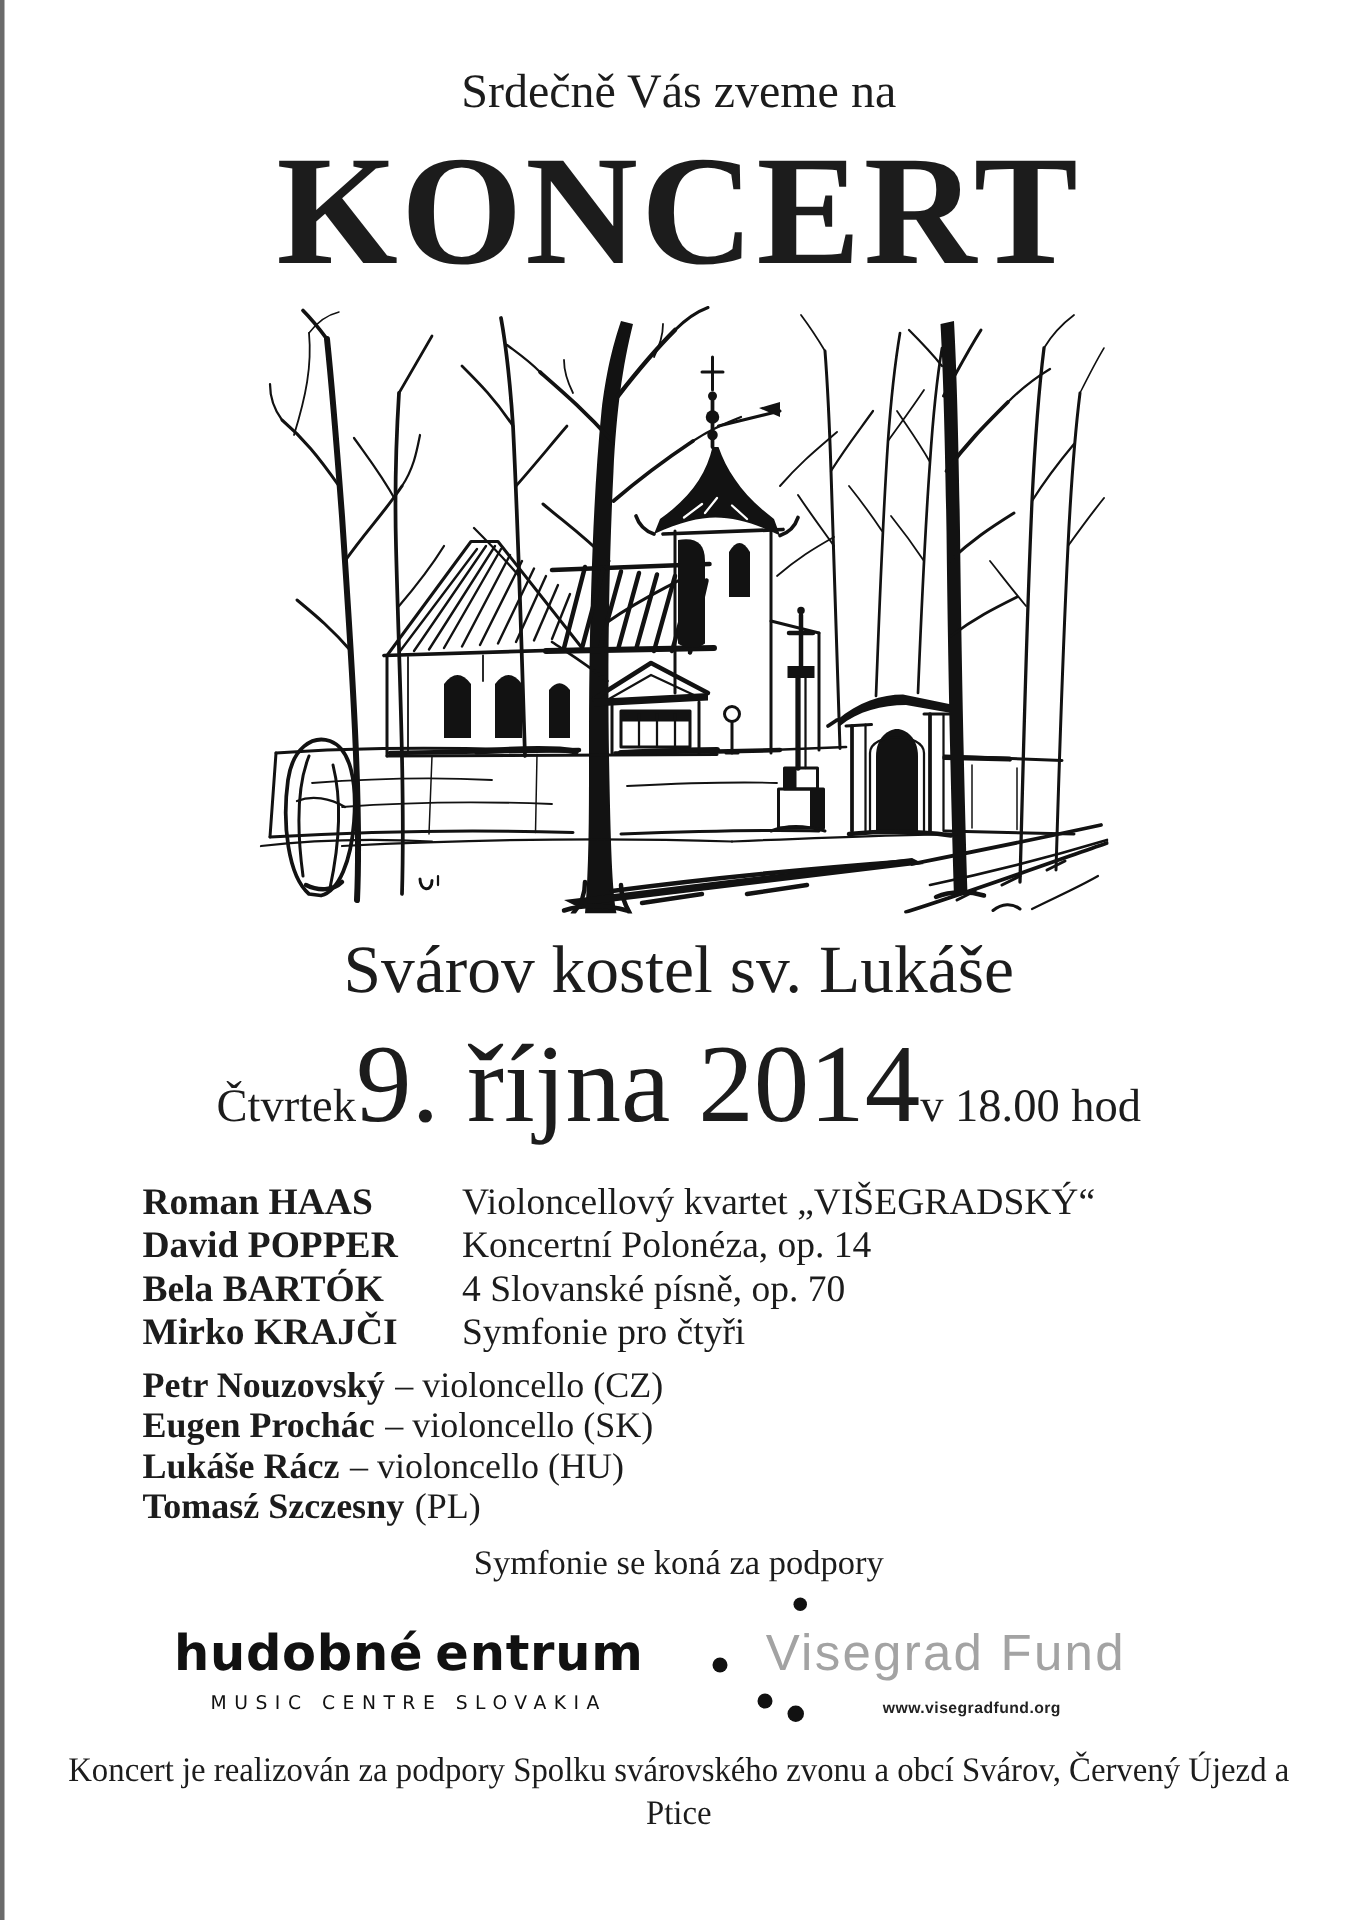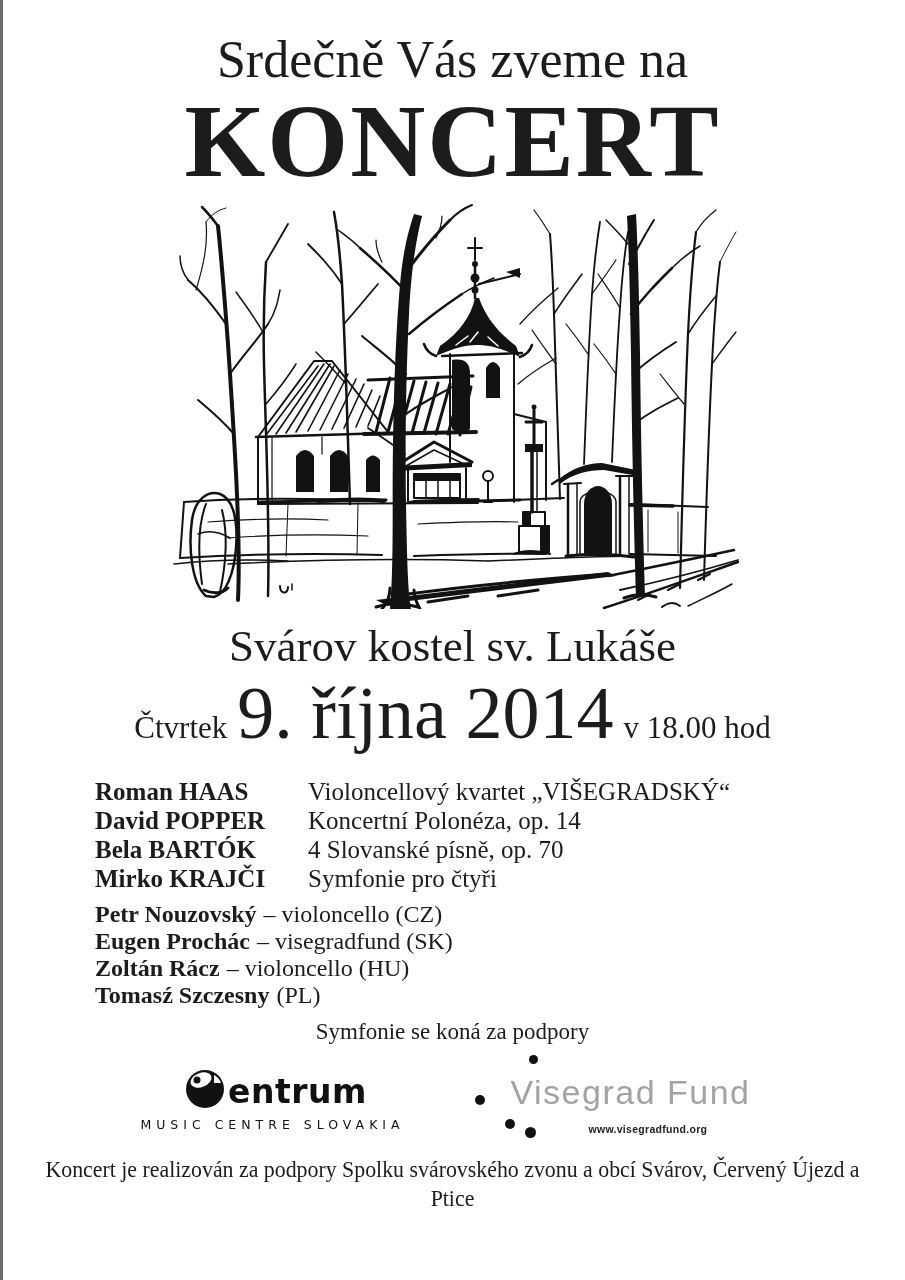--- a/index.html
+++ b/index.html
@@ -1,26 +1,26 @@
 <!DOCTYPE html>
 <html><head>
 <meta charset="utf-8">
 <style>
   html,body{margin:0;padding:0;background:#fff;}
   .poster{
     position:relative;width:905px;height:1280px;background:#fff;overflow:hidden;
     font-family:"Liberation Serif","DejaVu Serif",serif;color:#1c1c1c;
   }
   .edge-line{position:absolute;left:0;top:0;width:3px;height:1280px;background:#6b6b6b;}
-  .invitation{margin-top:34px;text-align:center;font-size:52px;line-height:52px;}
+  .invitation{margin-top:34px;text-align:center;font-size:32px;line-height:52px;}
   .title{margin:2px 0 0 0;text-align:center;font-size:104px;line-height:106px;font-weight:700;letter-spacing:2px;}
   .illustration{display:block;margin:10px auto 0 auto;}
   .illustration path,.illustration circle{stroke-linecap:round;stroke-linejoin:round;}
   .venue{margin-top:12px;text-align:center;font-size:45px;line-height:50px;}
-  .dateline{display:flex;justify-content:center;align-items:baseline;gap:10px;margin-top:2px;}
+  .dateline{display:flex;justify-content:center;align-items:baseline;gap:0;margin-top:12px;}
   .dateline .day{font-size:31px;}
   .dateline .date{font-size:74px;line-height:80px;}
   .dateline .time{font-size:31px;}
   .program{margin:24px 0 0 95px;}
   .program-row{font-size:25px;line-height:29px;}
   .composer{display:inline-block;width:213px;font-weight:700;}
   .piece{font-weight:400;}
   .ensemble-title{margin:12px 0 0 95px;font-size:25px;line-height:28px;font-weight:700;}
   .members{margin:8px 10px 0 95px;}
   .member{font-size:24px;line-height:27px;}
@@ -286,35 +286,36 @@
       <span class="composer">Mirko KRAJČI</span><span class="piece">Symfonie pro čtyři</span>
     </div>
   </div>
 
 
   <div class="members">
     <div class="member">
       <span class="member-name">Petr Nouzovský</span><span class="member-detail">– violoncello (CZ)</span>
     </div>
     <div class="member">
-      <span class="member-name">Eugen Prochác</span><span class="member-detail">– visegradfund (SK)</span>
+      <span class="member-name">Eugen Prochác</span><span class="member-detail">– violoncello (SK)</span>
     </div>
     <div class="member">
-      <span class="member-name">Zoltán Rácz</span><span class="member-detail">– violoncello (HU)</span>
+      <span class="member-name">Lukáše Rácz</span><span class="member-detail">– violoncello (HU)</span>
     </div>
     <div class="member">
       <span class="member-name">Tomasź Szczesny</span><span class="member-detail">(PL)</span>
     </div>
   </div>
 
   <div class="support-heading">Symfonie se koná za podpory</div>
 
   <div class="logos">
     <div class="logo-mc">
       <div class="mc-line">
+        <span>hudobné</span>
         <svg class="mc-blob" width="42" height="42" viewBox="0 0 42 42">
           <circle cx="21" cy="22" r="19" fill="#111"></circle>
           <ellipse cx="17" cy="13" rx="11" ry="7" fill="#fff" transform="rotate(-22 17 13)"></ellipse>
           <circle cx="13" cy="13" r="3.5" fill="#111"></circle>
           <path d="M30,8 C34,10 36,13 37,16 L30,16 Z" fill="#fff"></path>
         </svg>
         <span>entrum</span>
       </div>
       <div class="mc-sub">MUSIC CENTRE SLOVAKIA</div>
     </div>

